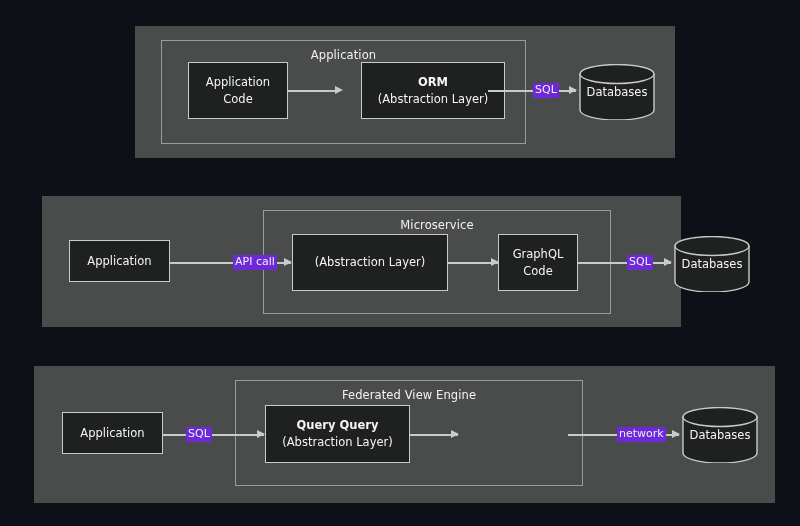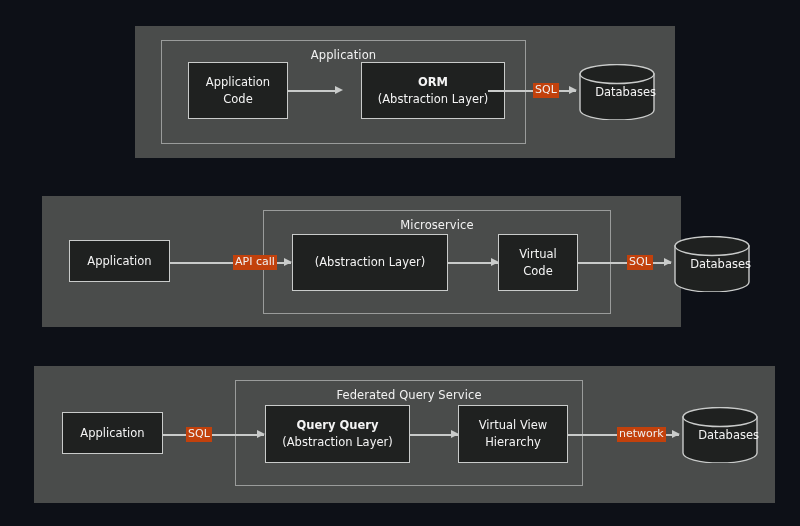--- a/index.html
+++ b/index.html
@@ -74,39 +74,39 @@
     position: absolute;
     width: 0; height: 0;
     border-top: 4.5px solid transparent;
     border-bottom: 4.5px solid transparent;
     border-left: 8px solid #c9cbca;
   }
   .edge-label {
     position: absolute;
     font-size: 11px;
     color: #f0f0f0;
-    background: #c2410c;
+    background: #6d28d9;
     padding: 1px 2px;
     white-space: nowrap;
     line-height: 1.15;
   }
 
   
   .db {
     position: absolute;
     width: 78px;
     height: 56px;
   }
   .db svg { display: block; }
   .db-label {
     position: absolute;
     left: 0; right: 0;
     top: 50%;
     transform: translateY(-50%);
-    text-align: right;
+    text-align: center;
     font-size: 11.5px;
     color: #f4f4f4;
     white-space: nowrap;
     pointer-events: none;
   }
 </style>
 </head>
 <body>
 
 <div class="panel" id="panel-1">
@@ -157,64 +157,60 @@
   <div class="arrowhead" style="left:242px; top:62px;"></div>
 
   <div class="node bold-first" style="left:250px; top:38px; width:156px; height:57px;">
     <span class="l2">(Abstraction Layer)</span>
   </div>
 
   <div class="conn" style="left:406px; top:66px; width:50px;"></div>
   <div class="arrowhead" style="left:449px; top:62px;"></div>
 
   <div class="node" style="left:456px; top:38px; width:80px; height:57px;">
-    <span class="l1">Virtual</span>
+    <span class="l1">GraphQL</span>
     <span class="l2">Code</span>
   </div>
 
   <div class="conn" style="left:536px; top:66px; width:93px;"></div>
   <div class="edge-label" style="left:585px; top:59px;">SQL</div>
   <div class="arrowhead" style="left:622px; top:62px;"></div>
 
   <div class="db" style="left:631px; top:40px;">
     <svg width="78" height="56" viewBox="0 0 78 56">
       <path d="M2,10 L2,46 A37,10 0 0 0 76,46 L76,10 Z" fill="#1f2120" stroke="#c9cbca" stroke-width="1.4"></path>
       <ellipse cx="39" cy="10" rx="37" ry="9.5" fill="#1f2120" stroke="#c9cbca" stroke-width="1.4"></ellipse>
     </svg>
     <div class="db-label">Databases</div>
   </div>
 </div>
 
 <div class="panel" id="panel-3">
 
   <div class="group-box" style="left:201px; top:14px; width:348px; height:106px;">
-    <div class="group-title">Federated Query Service</div>
+    <div class="group-title">Federated View Engine</div>
   </div>
 
   <div class="node" style="left:28px; top:46px; width:101px; height:42px;">
     <span class="l1">Application</span>
 
   </div>
 
   <div class="conn" style="left:129px; top:68px; width:101px;"></div>
   <div class="edge-label" style="left:152px; top:61px;">SQL</div>
   <div class="arrowhead" style="left:223px; top:64px;"></div>
 
   <div class="node bold-first" style="left:231px; top:39px; width:145px; height:58px;">
     <span class="l1">Query Query</span>
     <span class="l2">(Abstraction Layer)</span>
   </div>
 
   <div class="conn" style="left:376px; top:68px; width:48px;"></div>
   <div class="arrowhead" style="left:417px; top:64px;"></div>
 
-  <div class="node" style="left:424px; top:39px; width:110px; height:58px;">
-    <span class="l1">Virtual View</span>
-    <span class="l2">Hierarchy</span>
-  </div>
 
   <div class="conn" style="left:534px; top:68px; width:111px;"></div>
   <div class="edge-label" style="left:583px; top:61px;text-align:center;">network</div>
   <div class="arrowhead" style="left:638px; top:64px;"></div>
 
   <div class="db" style="left:647px; top:41px;">
     <svg width="78" height="56" viewBox="0 0 78 56">
       <path d="M2,10 L2,46 A37,10 0 0 0 76,46 L76,10 Z" fill="#1f2120" stroke="#c9cbca" stroke-width="1.4"></path>
       <ellipse cx="39" cy="10" rx="37" ry="9.5" fill="#1f2120" stroke="#c9cbca" stroke-width="1.4"></ellipse>
     </svg>

